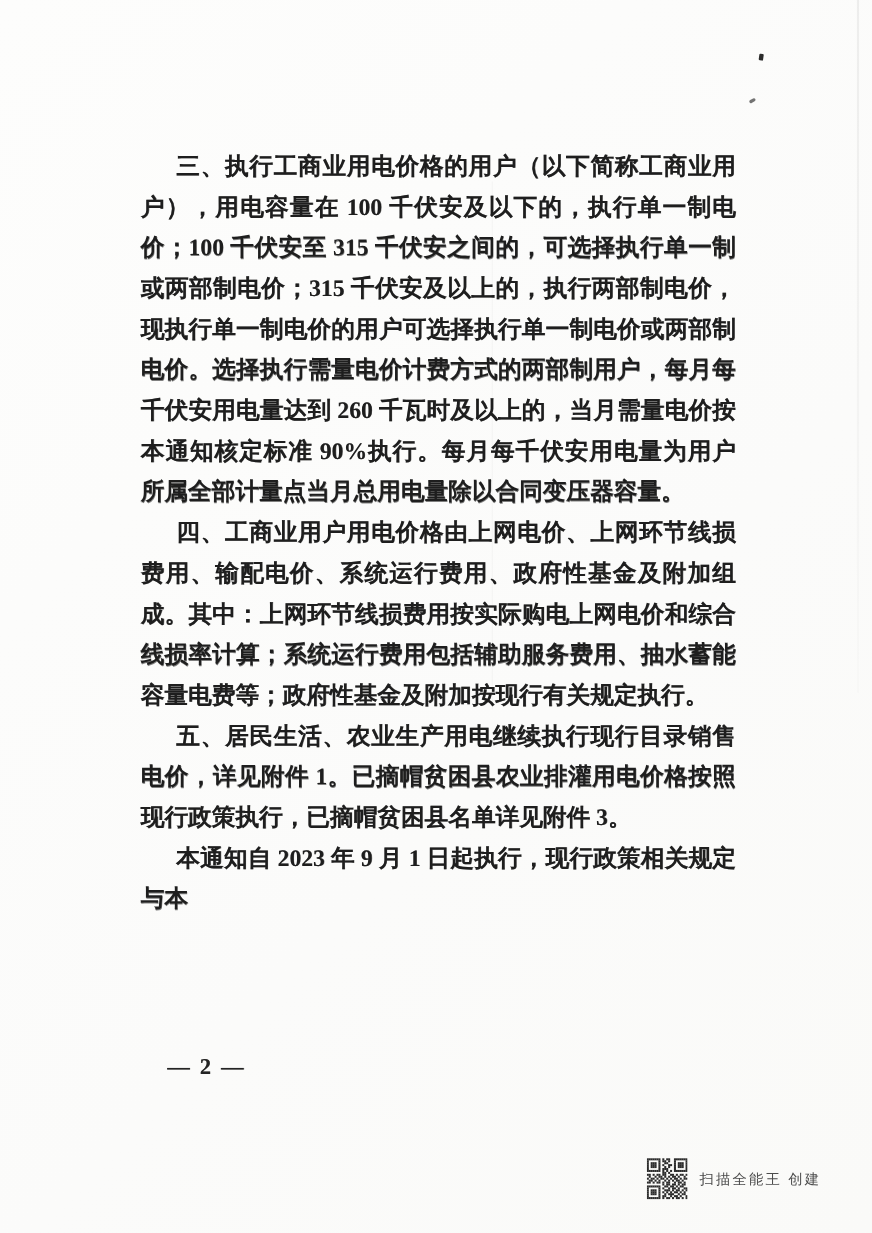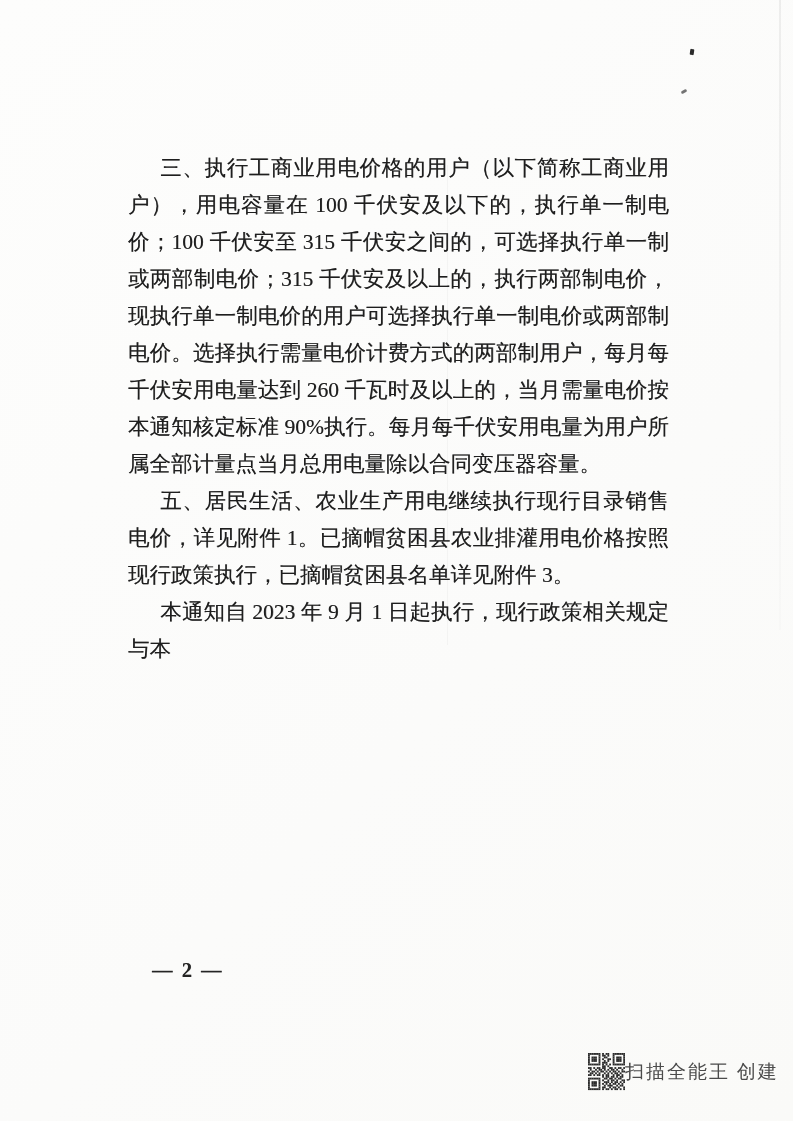--- a/index.html
+++ b/index.html
@@ -10,26 +10,26 @@
     font-family: "Liberation Serif", "DejaVu Serif", serif;
     overflow: hidden;
   }
   .page {
     position: absolute; inset: 0;
     width: 793px; height: 1121px;
     background: linear-gradient(135deg, #fdfdfc 0%, #fbfbfa 60%, #fafaf8 100%);
   }
   .body-text {
     position: absolute;
-    left: 128px; top: 150px; width: 541px;
+    left: 128px; top: 133px; width: 541px;
     font-size: 21.5px;
     line-height: 37px;
     text-align: justify;
     color: #1e1e1e;
-    font-weight: 400;
+    font-weight: 700;
   }
   .body-text p {
     margin: 0;
     text-indent: 1.5em;
     text-shadow: 0.3px 0.3px 0.5px rgba(25,25,25,0.55);
   }
   .page-number {
     position: absolute;
     left: 152px; top: 959px;
     font-size: 20.5px;
@@ -39,24 +39,25 @@
     text-shadow: 0.3px 0.3px 0.5px rgba(25,25,25,0.5);
   }
   .scan-credit {
     position: absolute;
     left: 588px; top: 1051px;
     display: flex;
     align-items: center;
   }
   .qr { width: 37px; height: 41px; display: block; }
   .credit-label {
-    font-size: 19px;
+    margin-left: 11px;
+    font-size: 13px;
     color: #4b4b4b;
     letter-spacing: 2px;
-    font-family: Liberation Serif, serif;
+    font-family: Liberation Sans, sans-serif;
     white-space: nowrap;
   }
   .speck { position: absolute; }
   .speck-1 {
     left: 690px; top: 49px; width: 4px; height: 6px;
     background: #2b2b2b; border-radius: 1px; transform: rotate(8deg);
   }
   .speck-2 {
     left: 681px; top: 90px; width: 6px; height: 3px;
     background: #5a5a5a; border-radius: 1.5px; transform: rotate(-28deg); opacity: .85;
@@ -72,20 +73,21 @@
     background: rgba(0,0,0,0.03);
   }
 </style>
 </head>
 <body>
 
 <div class="page">
 
   <div class="body-text">
     <p>三、执行工商业用电价格的用户（以下简称工商业用户），用电容量在 100 千伏安及以下的，执行单一制电价；100 千伏安至 315 千伏安之间的，可选择执行单一制或两部制电价；315 千伏安及以上的，执行两部制电价，现执行单一制电价的用户可选择执行单一制电价或两部制电价。选择执行需量电价计费方式的两部制用户，每月每千伏安用电量达到 260 千瓦时及以上的，当月需量电价按本通知核定标准 90%执行。每月每千伏安用电量为用户所属全部计量点当月总用电量除以合同变压器容量。</p>
+    <p>四、工商业用户用电价格由上网电价、上网环节线损费用、输配电价、系统运行费用、政府性基金及附加组成。其中：上网环节线损费用按实际购电上网电价和综合线损率计算；系统运行费用包括辅助服务费用、抽水蓄能容量电费等；政府性基金及附加按现行有关规定执行。</p>
     <p>五、居民生活、农业生产用电继续执行现行目录销售电价，详见附件 1。已摘帽贫困县农业排灌用电价格按照现行政策执行，已摘帽贫困县名单详见附件 3。</p>
     <p>本通知自 2023 年 9 月 1 日起执行，现行政策相关规定与本</p>
   </div>
 
   <div class="page-number">— 2 —</div>
 
   <div class="scan-credit">
     <svg id="qr" class="qr" viewBox="0 0 21 21" fill="#2b2b2b">
         <rect x="0" y="0" width="1.05" height="1.05"></rect>
         <rect x="1" y="0" width="1.05" height="1.05"></rect>

